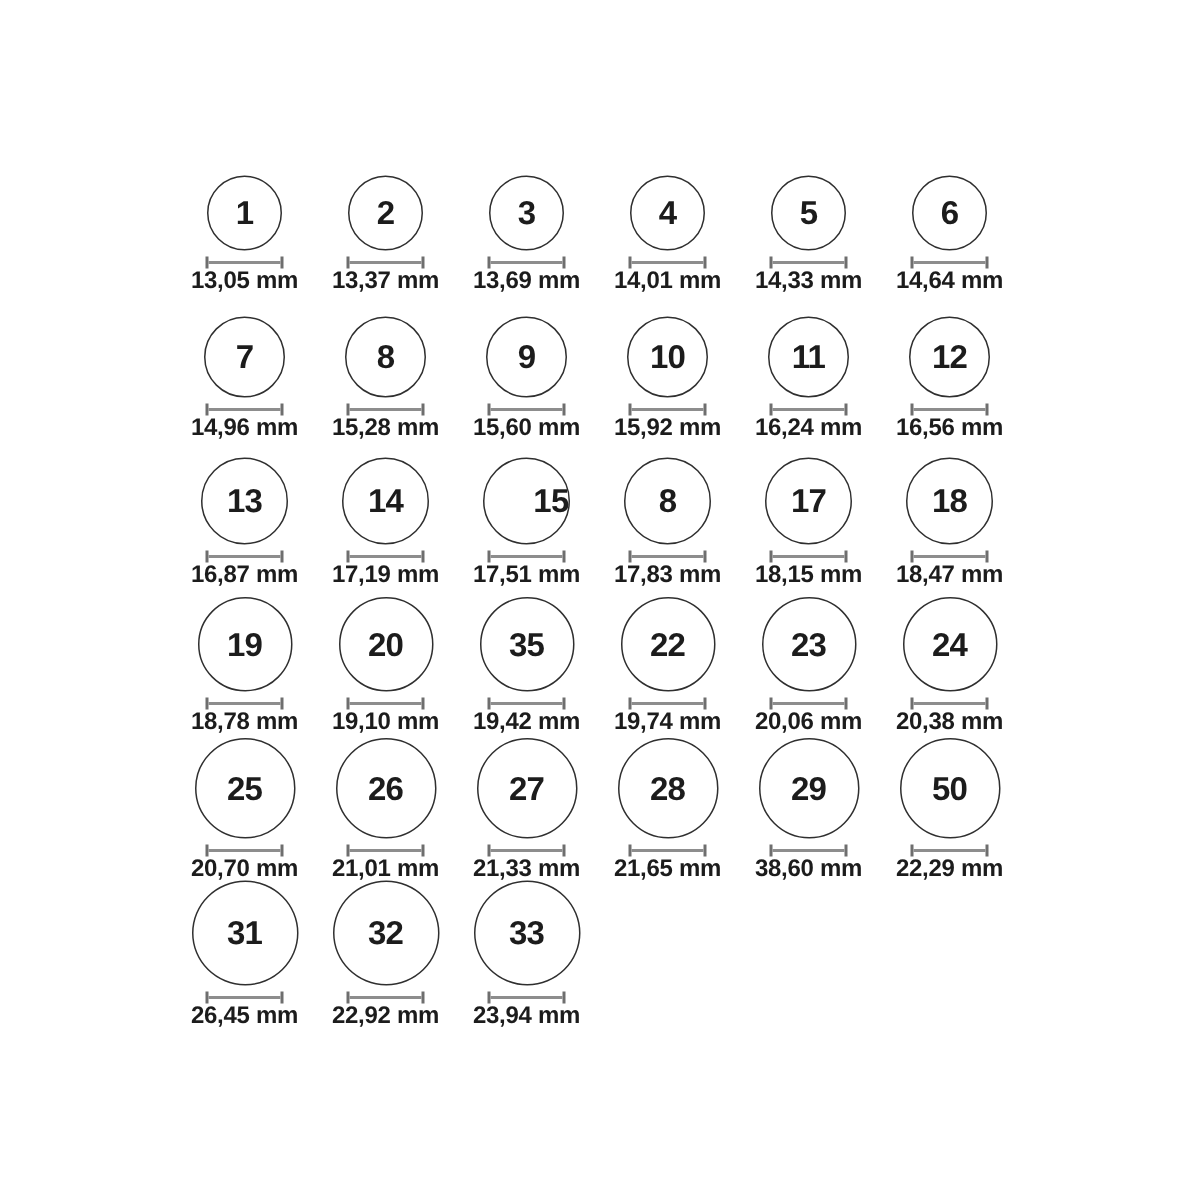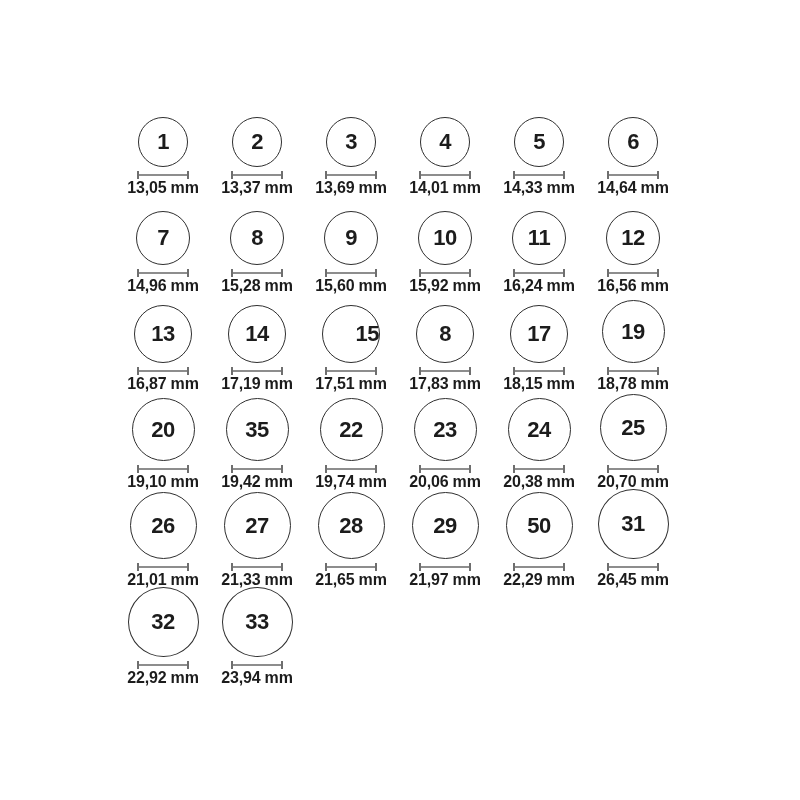--- a/index.html
+++ b/index.html
@@ -208,20 +208,27 @@
   </div>
 
   <div class="cell">
     <div class="circle" style="width: 58px; height: 58px;">
       <span class="num">17</span>
     </div>
     <div class="measure"></div>
     <div class="label">18,15 mm</div>
   </div>
 
+  <div class="cell">
+    <div class="circle" style="width: 58px; height: 58px;">
+      <span class="num">18</span>
+    </div>
+    <div class="measure"></div>
+    <div class="label">18,47 mm</div>
+  </div>
 
   <div class="cell">
     <div class="circle" style="width: 63px; height: 63px;">
       <span class="num">19</span>
     </div>
     <div class="measure"></div>
     <div class="label">18,78 mm</div>
   </div>
 
   <div class="cell">
@@ -294,21 +301,21 @@
     </div>
     <div class="measure"></div>
     <div class="label">21,65 mm</div>
   </div>
 
   <div class="cell">
     <div class="circle" style="width: 67px; height: 67px;">
       <span class="num">29</span>
     </div>
     <div class="measure"></div>
-    <div class="label">21,97 mm</div>
+    <div class="label">38,60 mm</div>
   </div>
 
   <div class="cell">
     <div class="circle" style="width: 67px; height: 67px;">
       <span class="num">50</span>
     </div>
     <div class="measure"></div>
     <div class="label">22,29 mm</div>
   </div>
 

